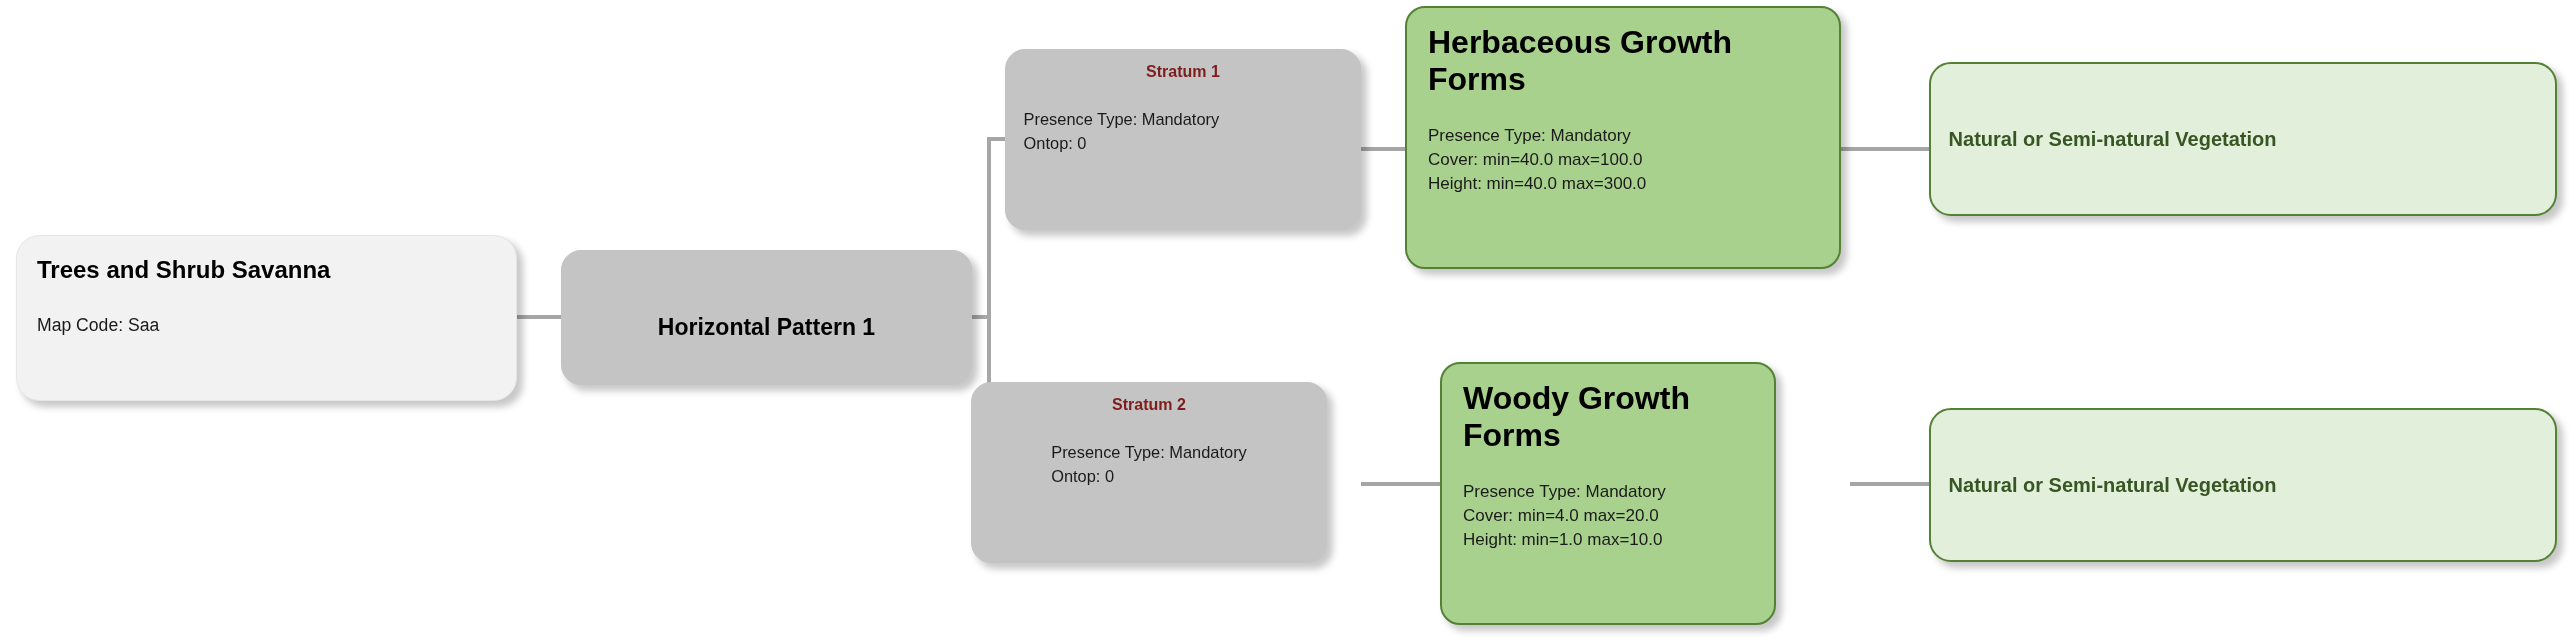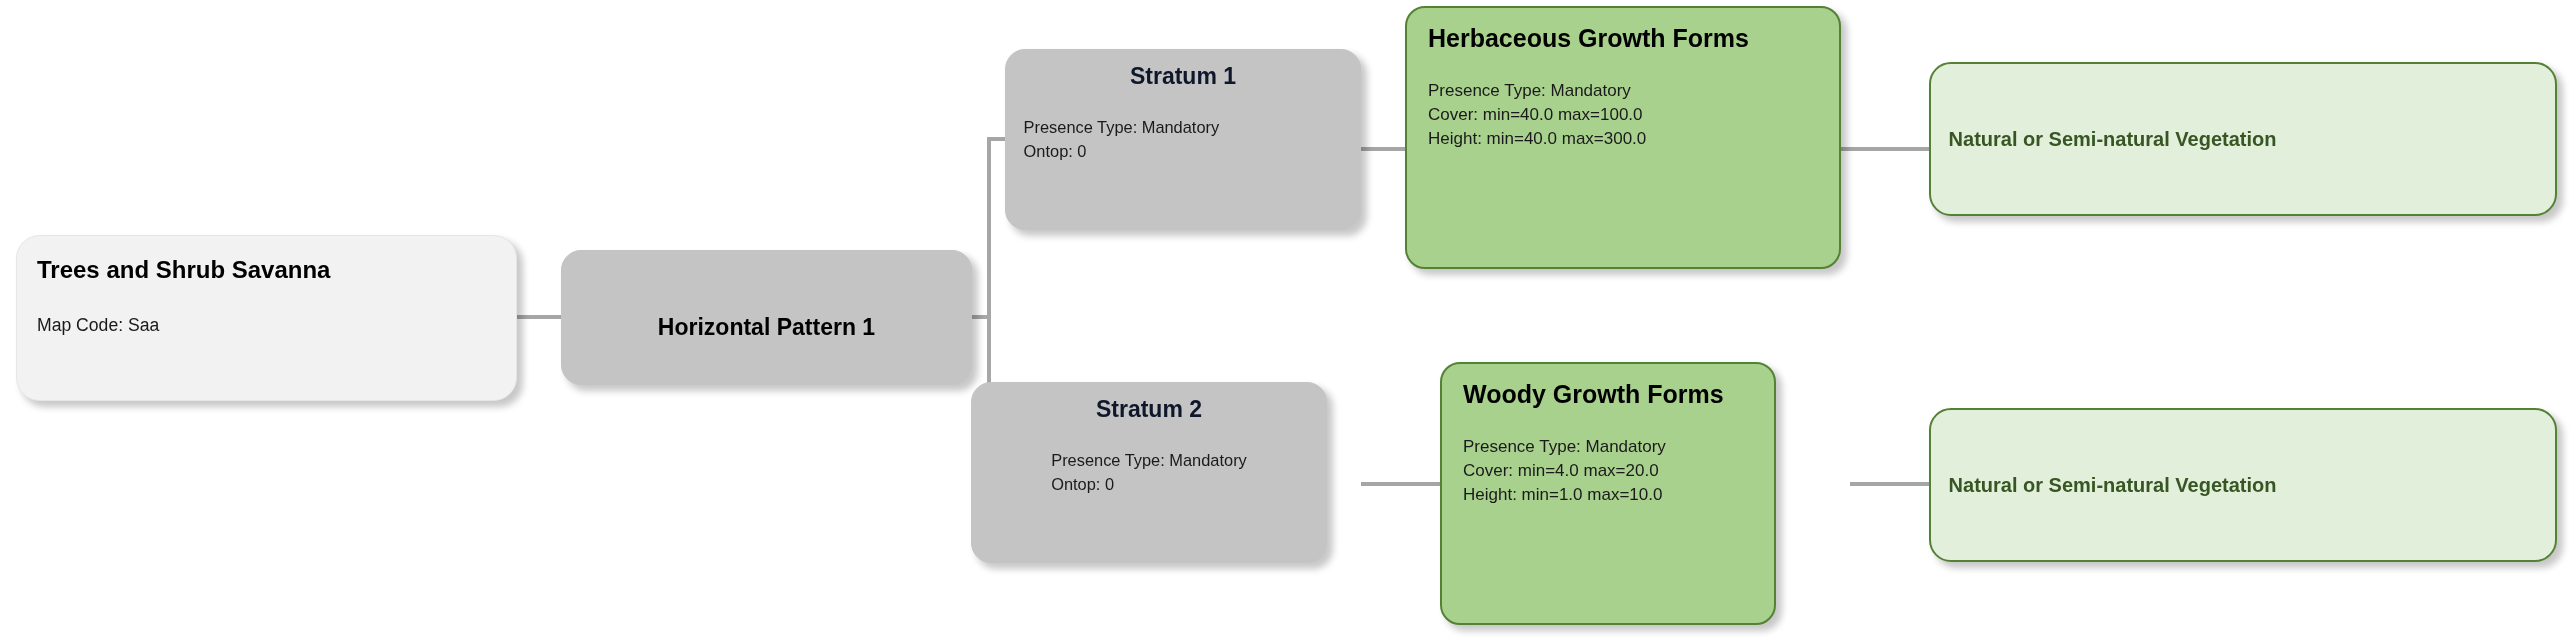--- a/index.html
+++ b/index.html
@@ -78,32 +78,32 @@
   #node-stratum-1 {
     left: 1005px; top: 49px; width: 356px; height: 181px;
     align-items: stretch;
     padding: 13px 17.6px;
   }
   #node-stratum-2 {
     left: 971px; top: 382px; width: 356px; height: 181px;
     align-items: center;
     padding: 13px 17.6px;
   }
-  .stratum .title { font-size: 23px; color: #0f172a; text-align: center; }
+  .stratum .title { font-size: 16px; color: #7f1d1d; text-align: center; }
   .stratum .body  { font-size: 16.4px; color: #1a1a1a; margin-top: 27px; }
 
   #node-herbaceous {
     left: 1405px; top: 5.9px; width: 436px; height: 263px;
     padding: 16.4px 21px;
   }
   #node-woody {
     left: 1440px; top: 362px; width: 336px; height: 263px;
     padding: 16.4px 21px;
   }
-  .growth .title { font-size: 25px; color: #000000; }
+  .growth .title { font-size: 32px; color: #000000; }
   .growth .body  { font-size: 17px; color: #1a1a1a; margin-top: 26px; }
 
   #node-veg-top {
     left: 1929px; top: 62px; width: 628px; height: 154px;
     align-items: flex-start;
     justify-content: center;
     padding: 0 17.6px;
     border-radius: 22px;
   }
   #node-veg-bottom {

